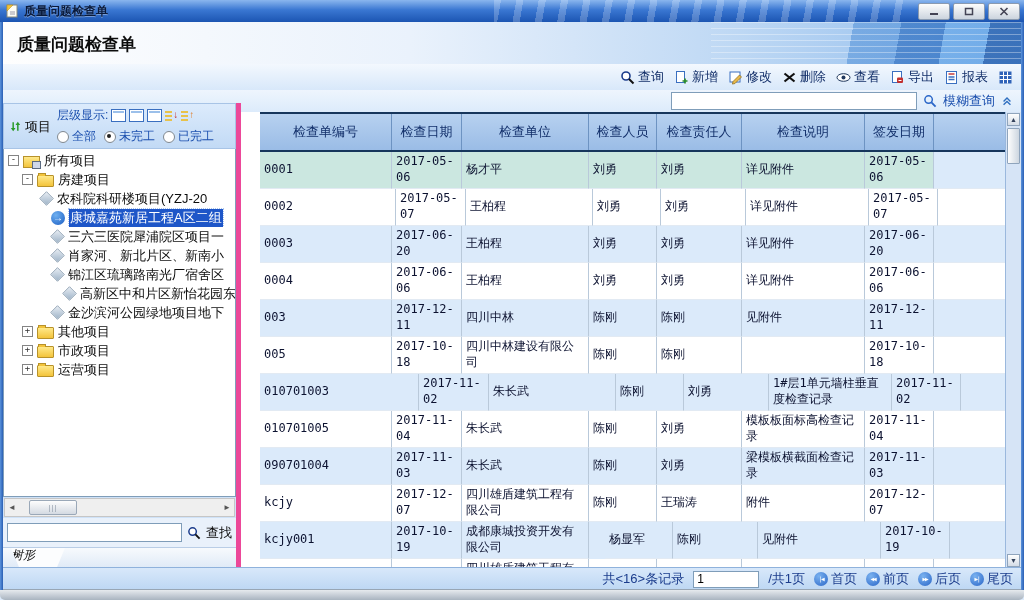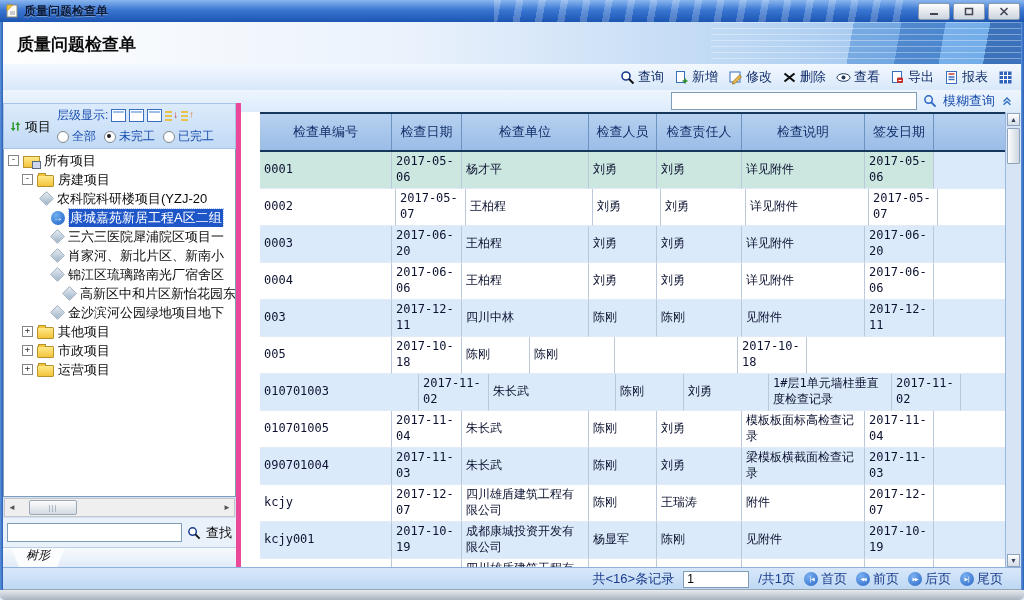--- a/index.html
+++ b/index.html
@@ -96,21 +96,21 @@
     background:linear-gradient(#fdfdfd,#d4dae2);border:1px solid #9aa8b8;border-radius:2px;
     display:flex;align-items:center;justify-content:center;color:#8a96a4;font-size:7px;letter-spacing:1px;}
   .find-row{height:25px;flex:none;display:flex;align-items:center;gap:5px;padding:2px 4px;background:#e9f1fb;}
   .find-input{flex:1;height:17px;border:1px solid #7f9db9;background:#fff;font-size:12px;padding:0 3px;
     font-family:"Liberation Sans",sans-serif;min-width:0;}
   .find-row svg{width:14px;height:14px;flex:none;}
   .find-lbl{font-size:13px;color:#0c0c0c;flex:none;}
   .tab-row{height:20px;flex:none;background:linear-gradient(#f7fafd,#dfeaf7);position:relative;border-top:1px solid #b9cde6;}
   .tab{position:absolute;left:8px;top:0;width:54px;height:26px;background:#fcfdfe;
     clip-path:polygon(0 0,100% 0,80% 100%,20% 100%);filter:drop-shadow(0 1px 1px #8899aa);
-    font-size:12px;text-align:center;line-height:14px;color:#0c0c0c;font-style:italic;}
+    font-size:12px;text-align:left;line-height:14px;color:#0c0c0c;font-style:italic;}
 
   
   .table-area{position:absolute;left:236px;top:112px;right:3px;bottom:32px;display:flex;background:#fff;z-index:8;padding-left:24px;}
   .grid{flex:1;display:flex;flex-direction:column;overflow:hidden;border-top:2px solid #16365c;min-width:0;}
   .g-header{display:flex;height:36px;flex:none;background:linear-gradient(#b7d1f0,#9abce6);
     border-bottom:2px solid #16365c;}
   .g-hcell{display:flex;align-items:center;justify-content:center;font-size:13px;color:#122f6a;
     border-right:1px solid #6d93c2;box-sizing:border-box;flex:none;}
   .g-hfill{flex:1;border-right:none;}
   .g-body{flex:1;overflow:hidden;}
@@ -126,21 +126,21 @@
     display:flex;flex-direction:column;align-items:center;padding:1px 0;box-sizing:border-box;}
   .vs-btn{width:13px;height:13px;flex:none;background:linear-gradient(#fefefe,#d4dce6);
     border:1px solid #8fa4bc;color:#33425c;font-size:7px;line-height:12px;text-align:center;box-sizing:border-box;}
   .vs-thumb{width:13px;height:36px;flex:none;margin-top:2px;border:1px solid #8fa4bc;border-radius:1px;
     background:linear-gradient(90deg,#fdfdfd,#cdd6e0);box-sizing:border-box;}
   .vs-space{flex:1;}
 
   
   .bottom-bar{position:absolute;left:3px;right:3px;bottom:10px;height:22px;
     background:linear-gradient(#d8e8fa,#bdd7f3);border-top:1px solid #8fb2dc;
-    display:flex;align-items:center;justify-content:flex-end;gap:9px;padding-right:18px;
+    display:flex;align-items:center;justify-content:flex-end;gap:9px;padding-right:8px;
     font-size:13px;color:#1b3c8c;z-index:20;}
   .page-input{width:58px;height:15px;border:1px solid #7f9db9;font-size:12px;padding:0 3px;
     font-family:"Liberation Sans",sans-serif;}
   .pg-btn{display:flex;align-items:center;gap:3px;color:#1b3c8c;}
   .pg-ic{width:14px;height:14px;border-radius:50%;flex:none;text-align:center;line-height:14px;
     background:radial-gradient(circle at 35% 30%,#7ab2f0,#2a66c8);color:#fff;font-size:6px;letter-spacing:-1px;
     font-family:"DejaVu Sans Mono",monospace;}
   .bottom-frame{position:absolute;left:0;right:0;bottom:0;height:10px;
     background:linear-gradient(#e6eaee,#a9b4c0);border-top:1px solid #98a6b4;border-radius:0 0 5px 5px;z-index:40;}
 </style>
@@ -428,20 +428,21 @@
             <div class="t-cell" style="width: 127px;">四川中林</div>
             <div class="t-cell" style="width: 68px;">陈刚</div>
             <div class="t-cell" style="width: 85px;">陈刚</div>
             <div class="t-cell" style="width: 123px;">见附件</div>
             <div class="t-cell" style="width: 69px;">2017-12-11</div>
             <div class="t-cell f-cell"></div>
           </div>
           <div class="t-row r-white">
             <div class="t-cell" style="width: 132px;">005</div>
             <div class="t-cell" style="width: 70px;">2017-10-18</div>
+            <div class="t-cell" style="width: 127px;">四川中林建设有限公司</div>
             <div class="t-cell" style="width: 68px;">陈刚</div>
             <div class="t-cell" style="width: 85px;">陈刚</div>
             <div class="t-cell" style="width: 123px;"></div>
             <div class="t-cell" style="width: 69px;">2017-10-18</div>
             <div class="t-cell f-cell"></div>
           </div>
           <div class="t-row r-blue">
             <div class="t-cell" style="width: 159px;">010701003</div>
             <div class="t-cell" style="width: 70px;">2017-11-02</div>
             <div class="t-cell" style="width: 127px;">朱长武</div>
@@ -478,21 +479,21 @@
             <div class="t-cell" style="width: 68px;">陈刚</div>
             <div class="t-cell" style="width: 85px;">王瑞涛</div>
             <div class="t-cell" style="width: 123px;">附件</div>
             <div class="t-cell" style="width: 69px;">2017-12-07</div>
             <div class="t-cell f-cell"></div>
           </div>
           <div class="t-row r-blue">
             <div class="t-cell" style="width: 132px;">kcjy001</div>
             <div class="t-cell" style="width: 70px;">2017-10-19</div>
             <div class="t-cell" style="width: 127px;">成都康城投资开发有限公司</div>
-            <div class="t-cell" style="width: 68px;">杨显军</div>
+            <div class="t-cell" style="width: 68px; margin-left: 16px;">杨显军</div>
             <div class="t-cell" style="width: 85px;">陈刚</div>
             <div class="t-cell" style="width: 123px;">见附件</div>
             <div class="t-cell" style="width: 69px;">2017-10-19</div>
             <div class="t-cell f-cell"></div>
           </div>
           <div class="t-row r-white">
             <div class="t-cell" style="width: 132px;"></div>
             <div class="t-cell" style="width: 70px;"></div>
             <div class="t-cell" style="width: 127px;">四川雄盾建筑工程有限公司</div>
             <div class="t-cell" style="width: 68px;"></div>

